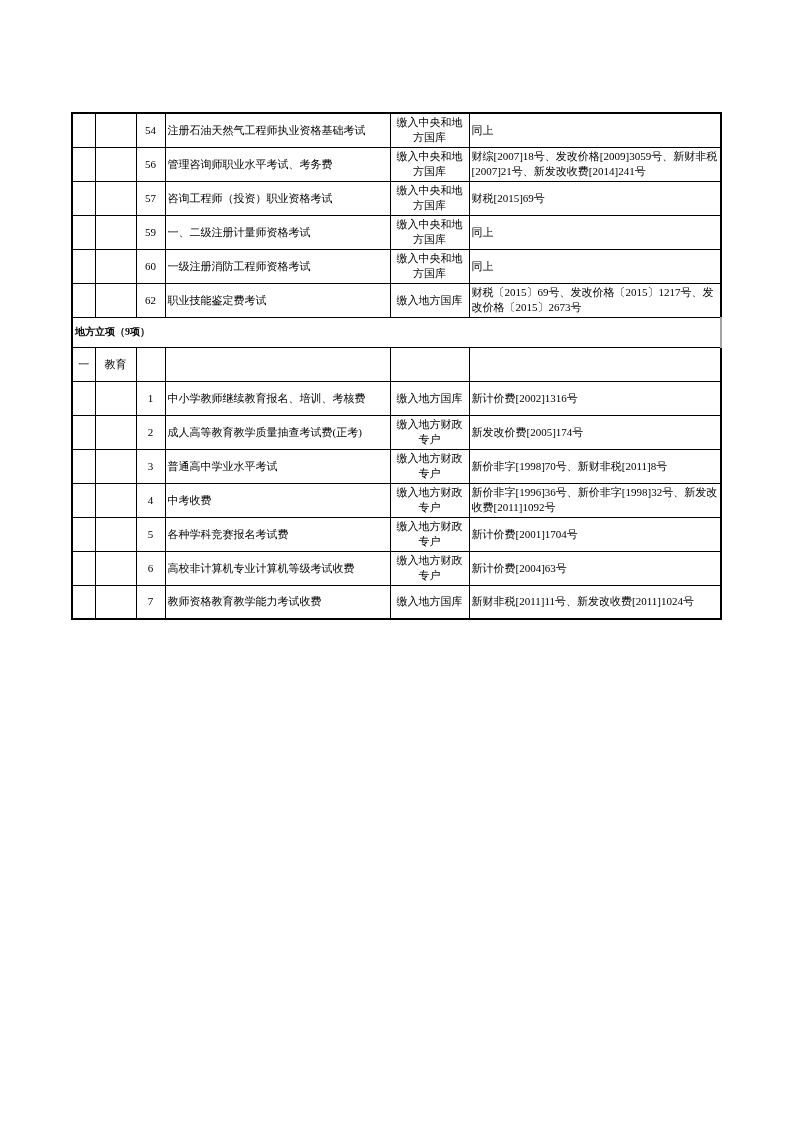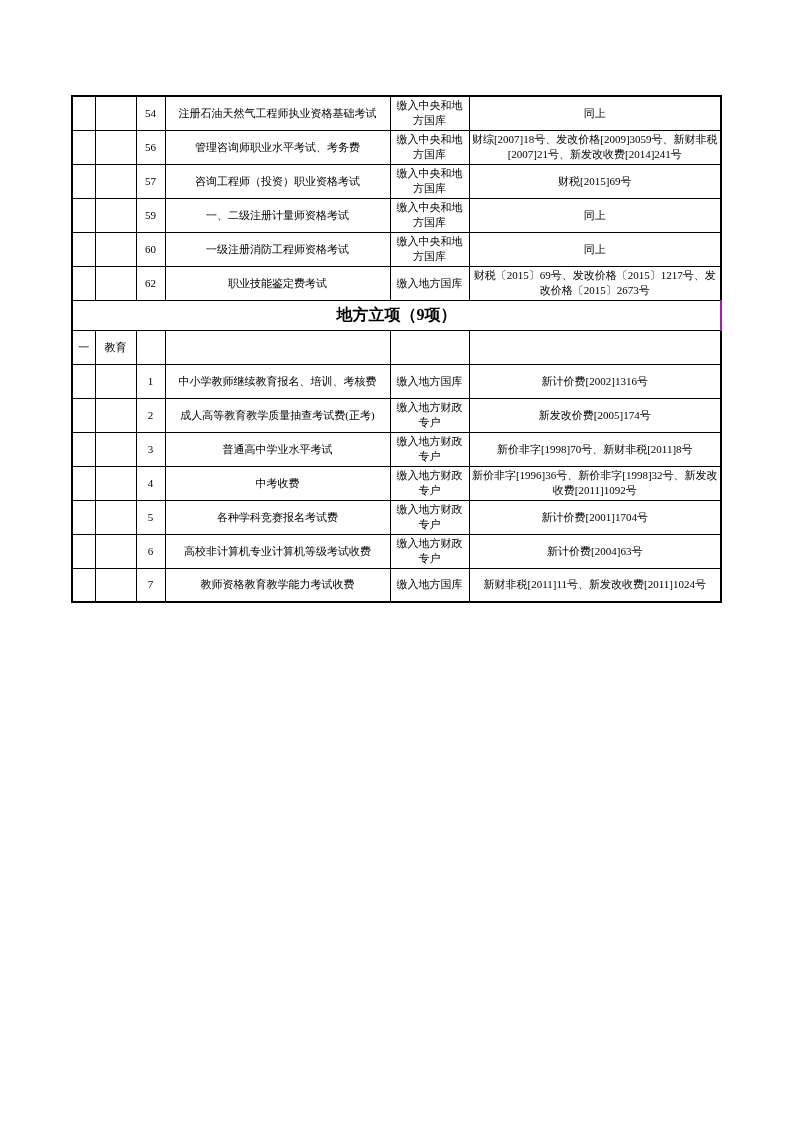--- a/index.html
+++ b/index.html
@@ -8,46 +8,45 @@
     width: 793px;
     height: 1122px;
     background: #ffffff;
     font-family: "Liberation Serif", "DejaVu Serif", serif;
     color: #000;
     overflow: hidden;
   }
   table.fee-table {
     position: absolute;
     left: 71px;
-    top: 95px;
+    top: 112px;
     width: 649px;
     border-collapse: collapse;
     table-layout: fixed;
     border: 2px solid #000;
   }
   table.fee-table td {
     border: 1px solid #000;
     font-size: 11px;
     line-height: 1.35;
     vertical-align: middle;
     padding: 1px 2px;
     overflow: hidden;
     word-break: break-all;
   }
   tr.item-row { height: 34px; }
   tr.group-row { height: 34px; }
   tr.section-row { height: 30px; }
   td.c-sn, td.c-dept, td.c-num, td.c-treas { text-align: center; }
-  td.c-name, td.c-docs { text-align: center; padding-left: 3px; padding-right: 3px; }
+  td.c-name, td.c-docs { text-align: left; padding-left: 3px; padding-right: 3px; }
   tr.section-row td {
     font-weight: bold;
-    text-align: center;
-    font-size: 16px;
+    font-size: 10px;
     border-left: 2px solid #000;
-    border-right: 2px solid #a21caf;
+    border-right: 2px solid #a3a3a3;
   }
 </style>
 </head>
 <body>
 
 <div class="page">
   <table class="fee-table">
     <colgroup>
       <col style="width:23px">
         <col style="width:41px">

